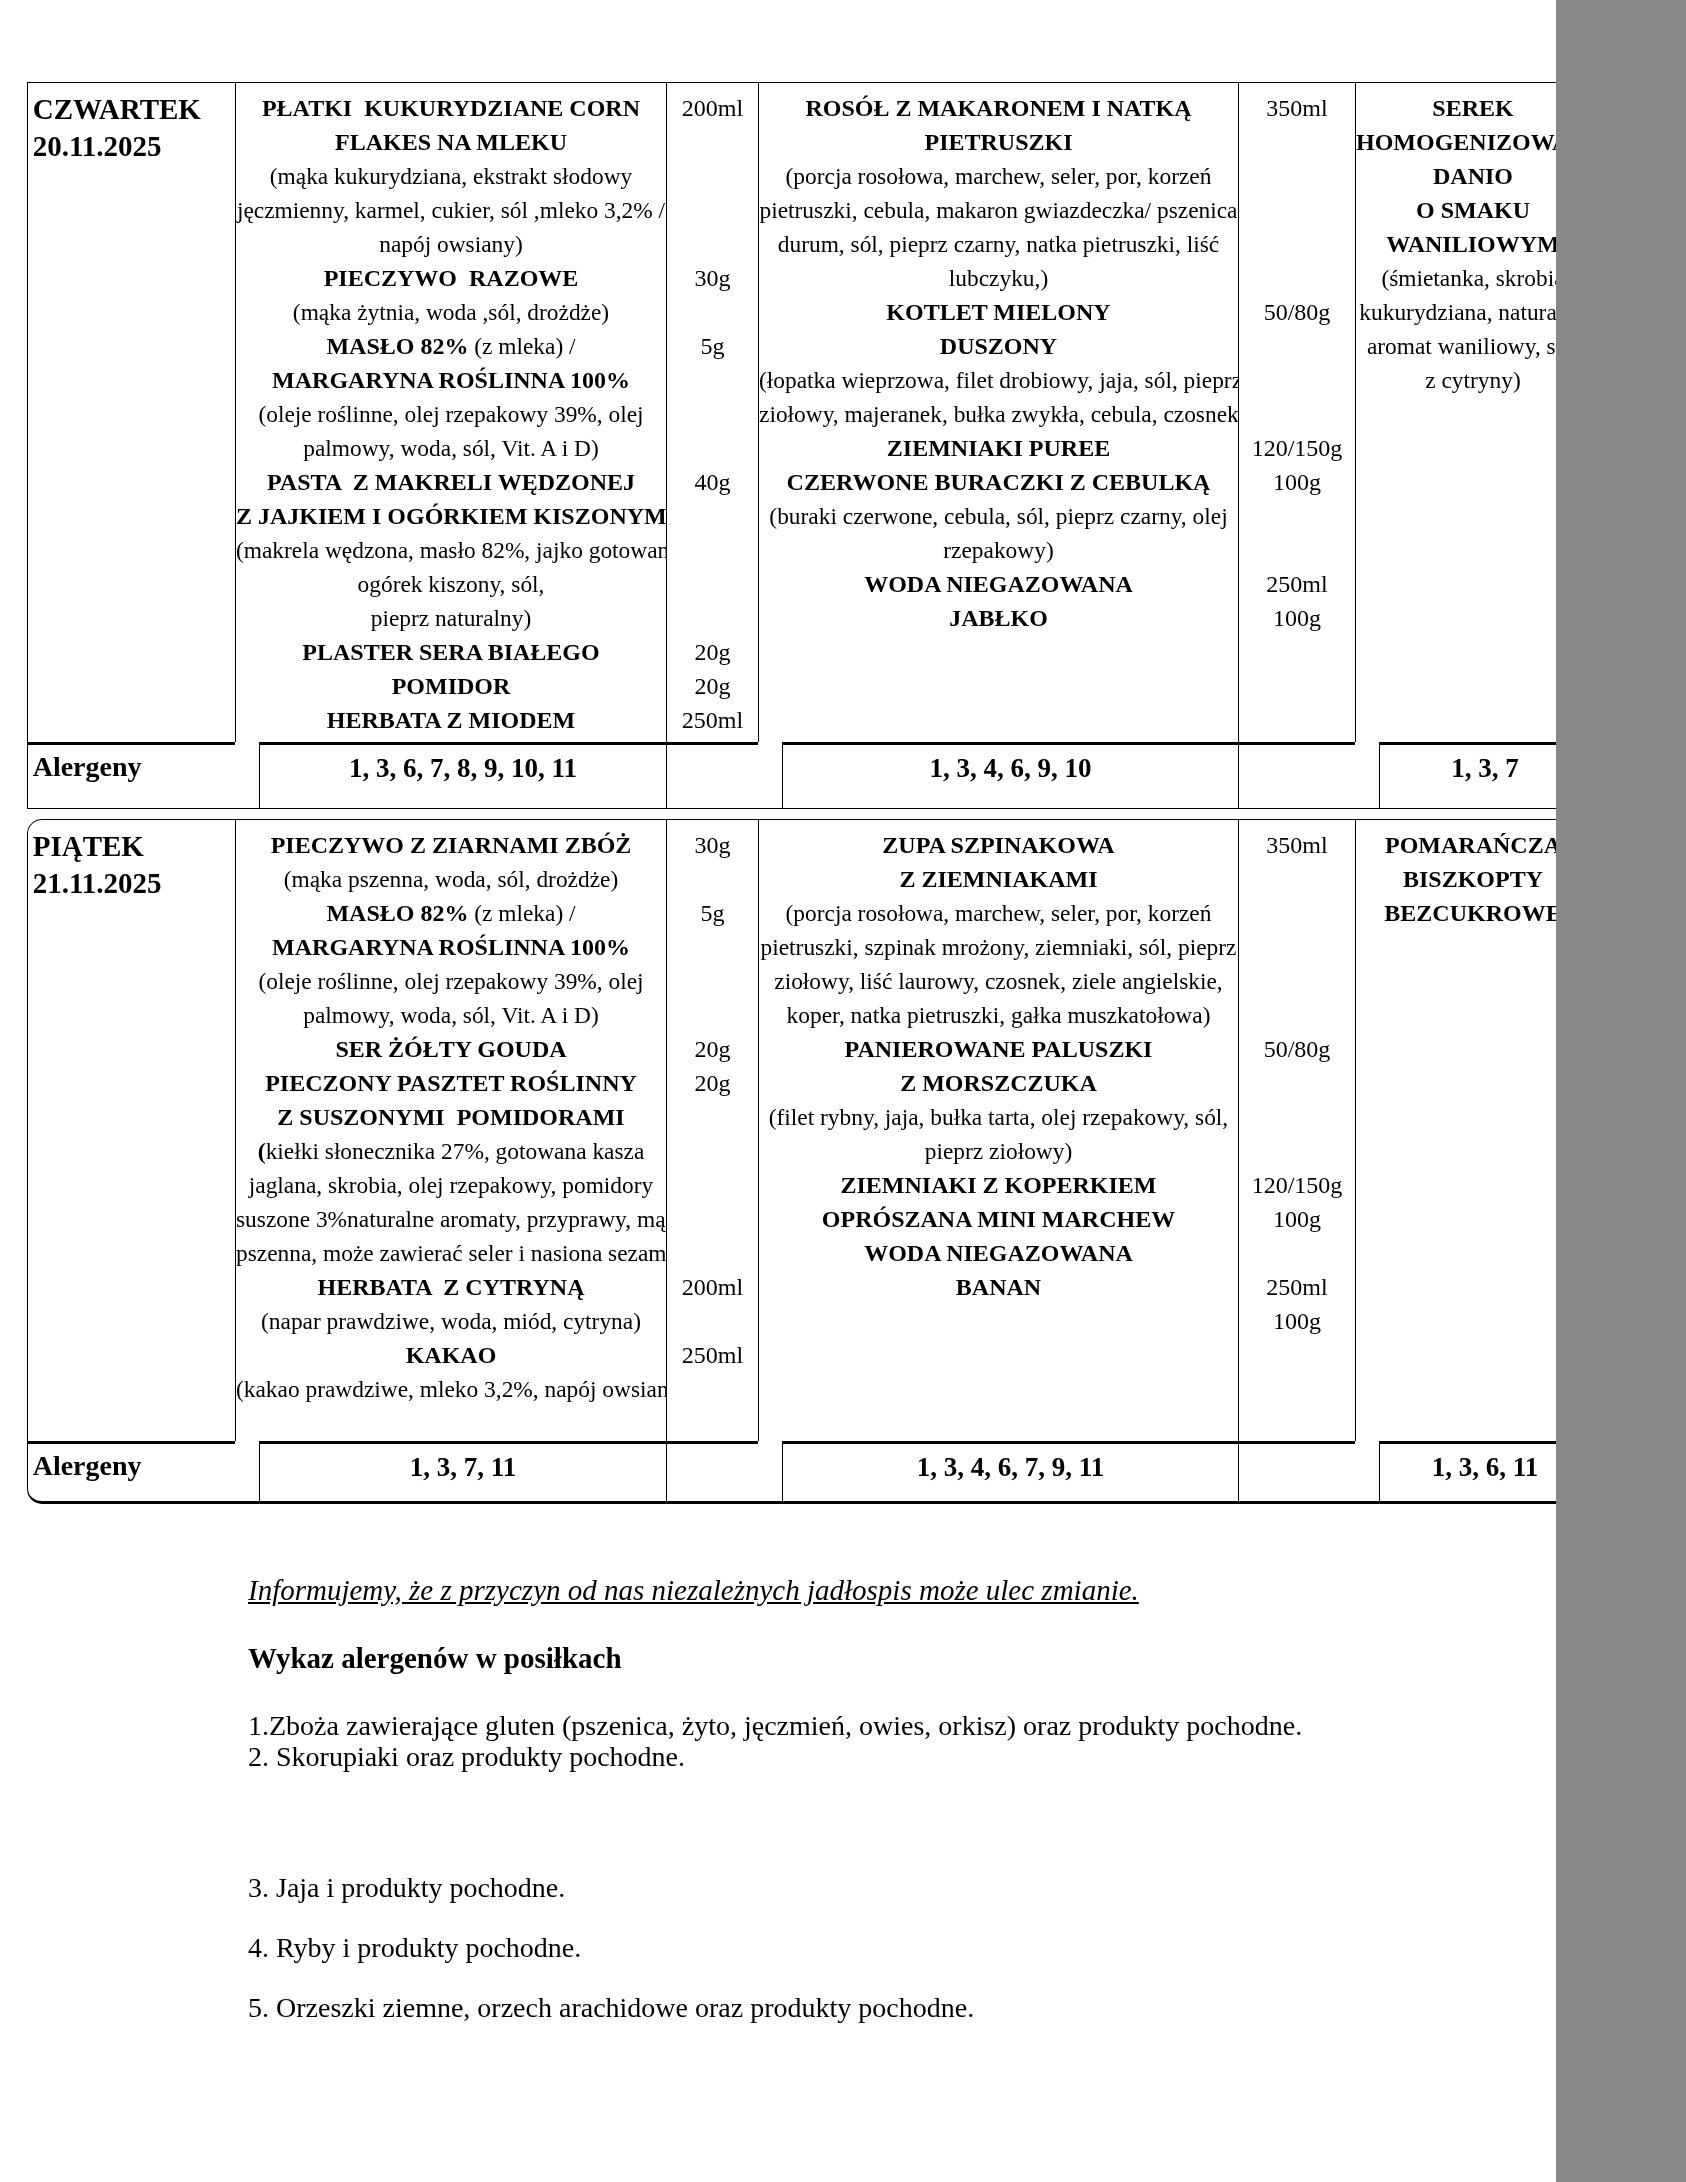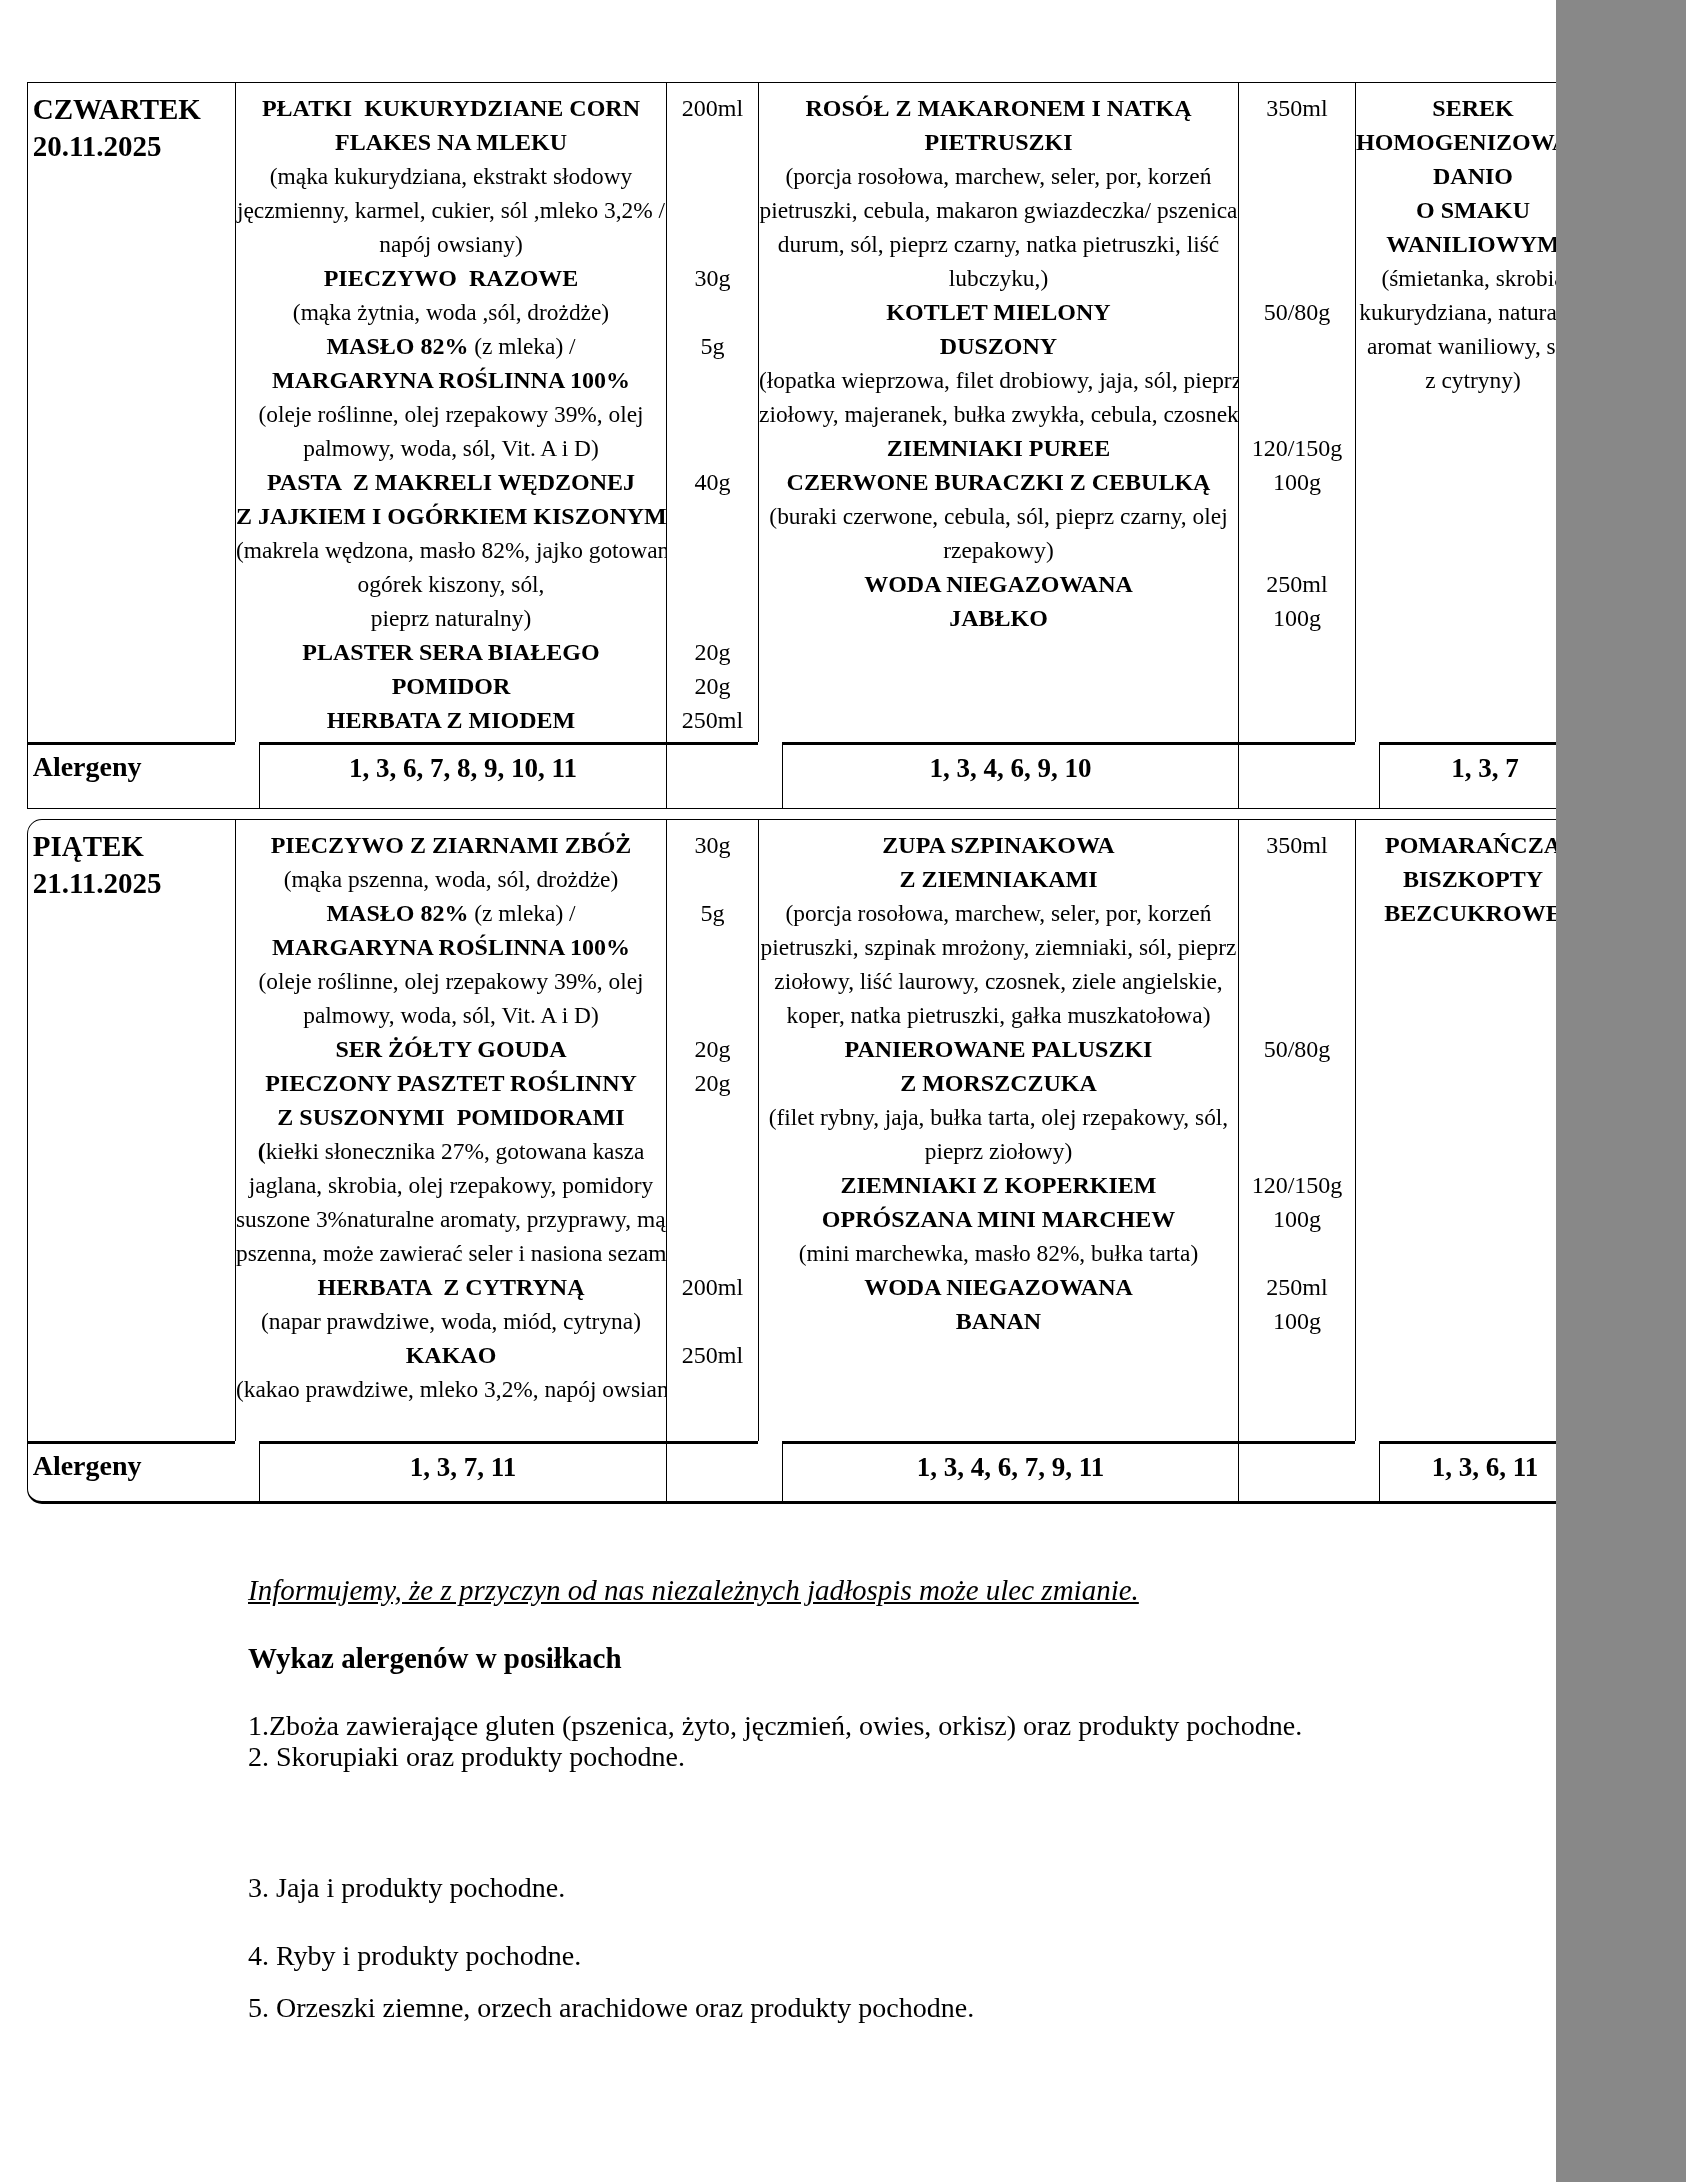--- a/index.html
+++ b/index.html
@@ -201,21 +201,20 @@
         <div class="ln"><span>(porcja rosołowa, marchew, seler, por, korzeń</span></div>
         <div class="ln"><span>pietruszki, szpinak mrożony, ziemniaki, sól, pieprz</span></div>
         <div class="ln"><span>ziołowy, liść laurowy, czosnek, ziele angielskie,</span></div>
         <div class="ln"><span>koper, natka pietruszki, gałka muszkatołowa)</span></div>
         <div class="ln"><span class="bd">PANIEROWANE PALUSZKI</span></div>
         <div class="ln"><span class="bd">Z MORSZCZUKA</span></div>
         <div class="ln"><span>(filet rybny, jaja, bułka tarta, olej rzepakowy, sól,</span></div>
         <div class="ln"><span>pieprz ziołowy)</span></div>
         <div class="ln"><span class="bd">ZIEMNIAKI Z KOPERKIEM</span></div>
         <div class="ln"><span class="bd">OPRÓSZANA MINI MARCHEW</span></div>
-        <div class="ln"><span>(mini marchewka, masło 82%, bułka tarta)</span></div>
         <div class="ln"><span class="bd">WODA NIEGAZOWANA</span></div>
         <div class="ln"><span class="bd">BANAN</span></div>
       </div>
     <div class="cell port">
         <div class="ln pt">350ml</div>
         <div class="ln pt"></div>
         <div class="ln pt"></div>
         <div class="ln pt"></div>
         <div class="ln pt"></div>
         <div class="ln pt"></div>
@@ -247,17 +246,17 @@
     <div class="cell alrow"></div>
     <div class="cell alrow al-val">1, 3, 6, 11</div>
     <div class="cell alrow"></div>
   </div>
 
   <div class="foot note" style="top:1572px;">Informujemy, że z przyczyn od nas niezależnych jadłospis może ulec zmianie.</div>
   <div class="foot legend-head" style="top:1640px;">Wykaz alergenów w posiłkach</div>
   <div class="foot legend-item" style="top:1705px;">1.Zboża zawierające gluten (pszenica, żyto, jęczmień, owies, orkisz) oraz produkty pochodne.</div>
   <div class="foot legend-item" style="top:1736px;">2. Skorupiaki oraz produkty pochodne.</div>
   <div class="foot legend-item" style="top:1867px;">3. Jaja i produkty pochodne.</div>
-  <div class="foot legend-item" style="top:1927px;margin-top:8px;">4. Ryby i produkty pochodne.</div>
+  <div class="foot legend-item" style="top:1927px;">4. Ryby i produkty pochodne.</div>
   <div class="foot legend-item" style="top:1987px;">5. Orzeszki ziemne, orzech arachidowe oraz produkty pochodne.</div>
 
 </div>
 
 
 </body></html>

